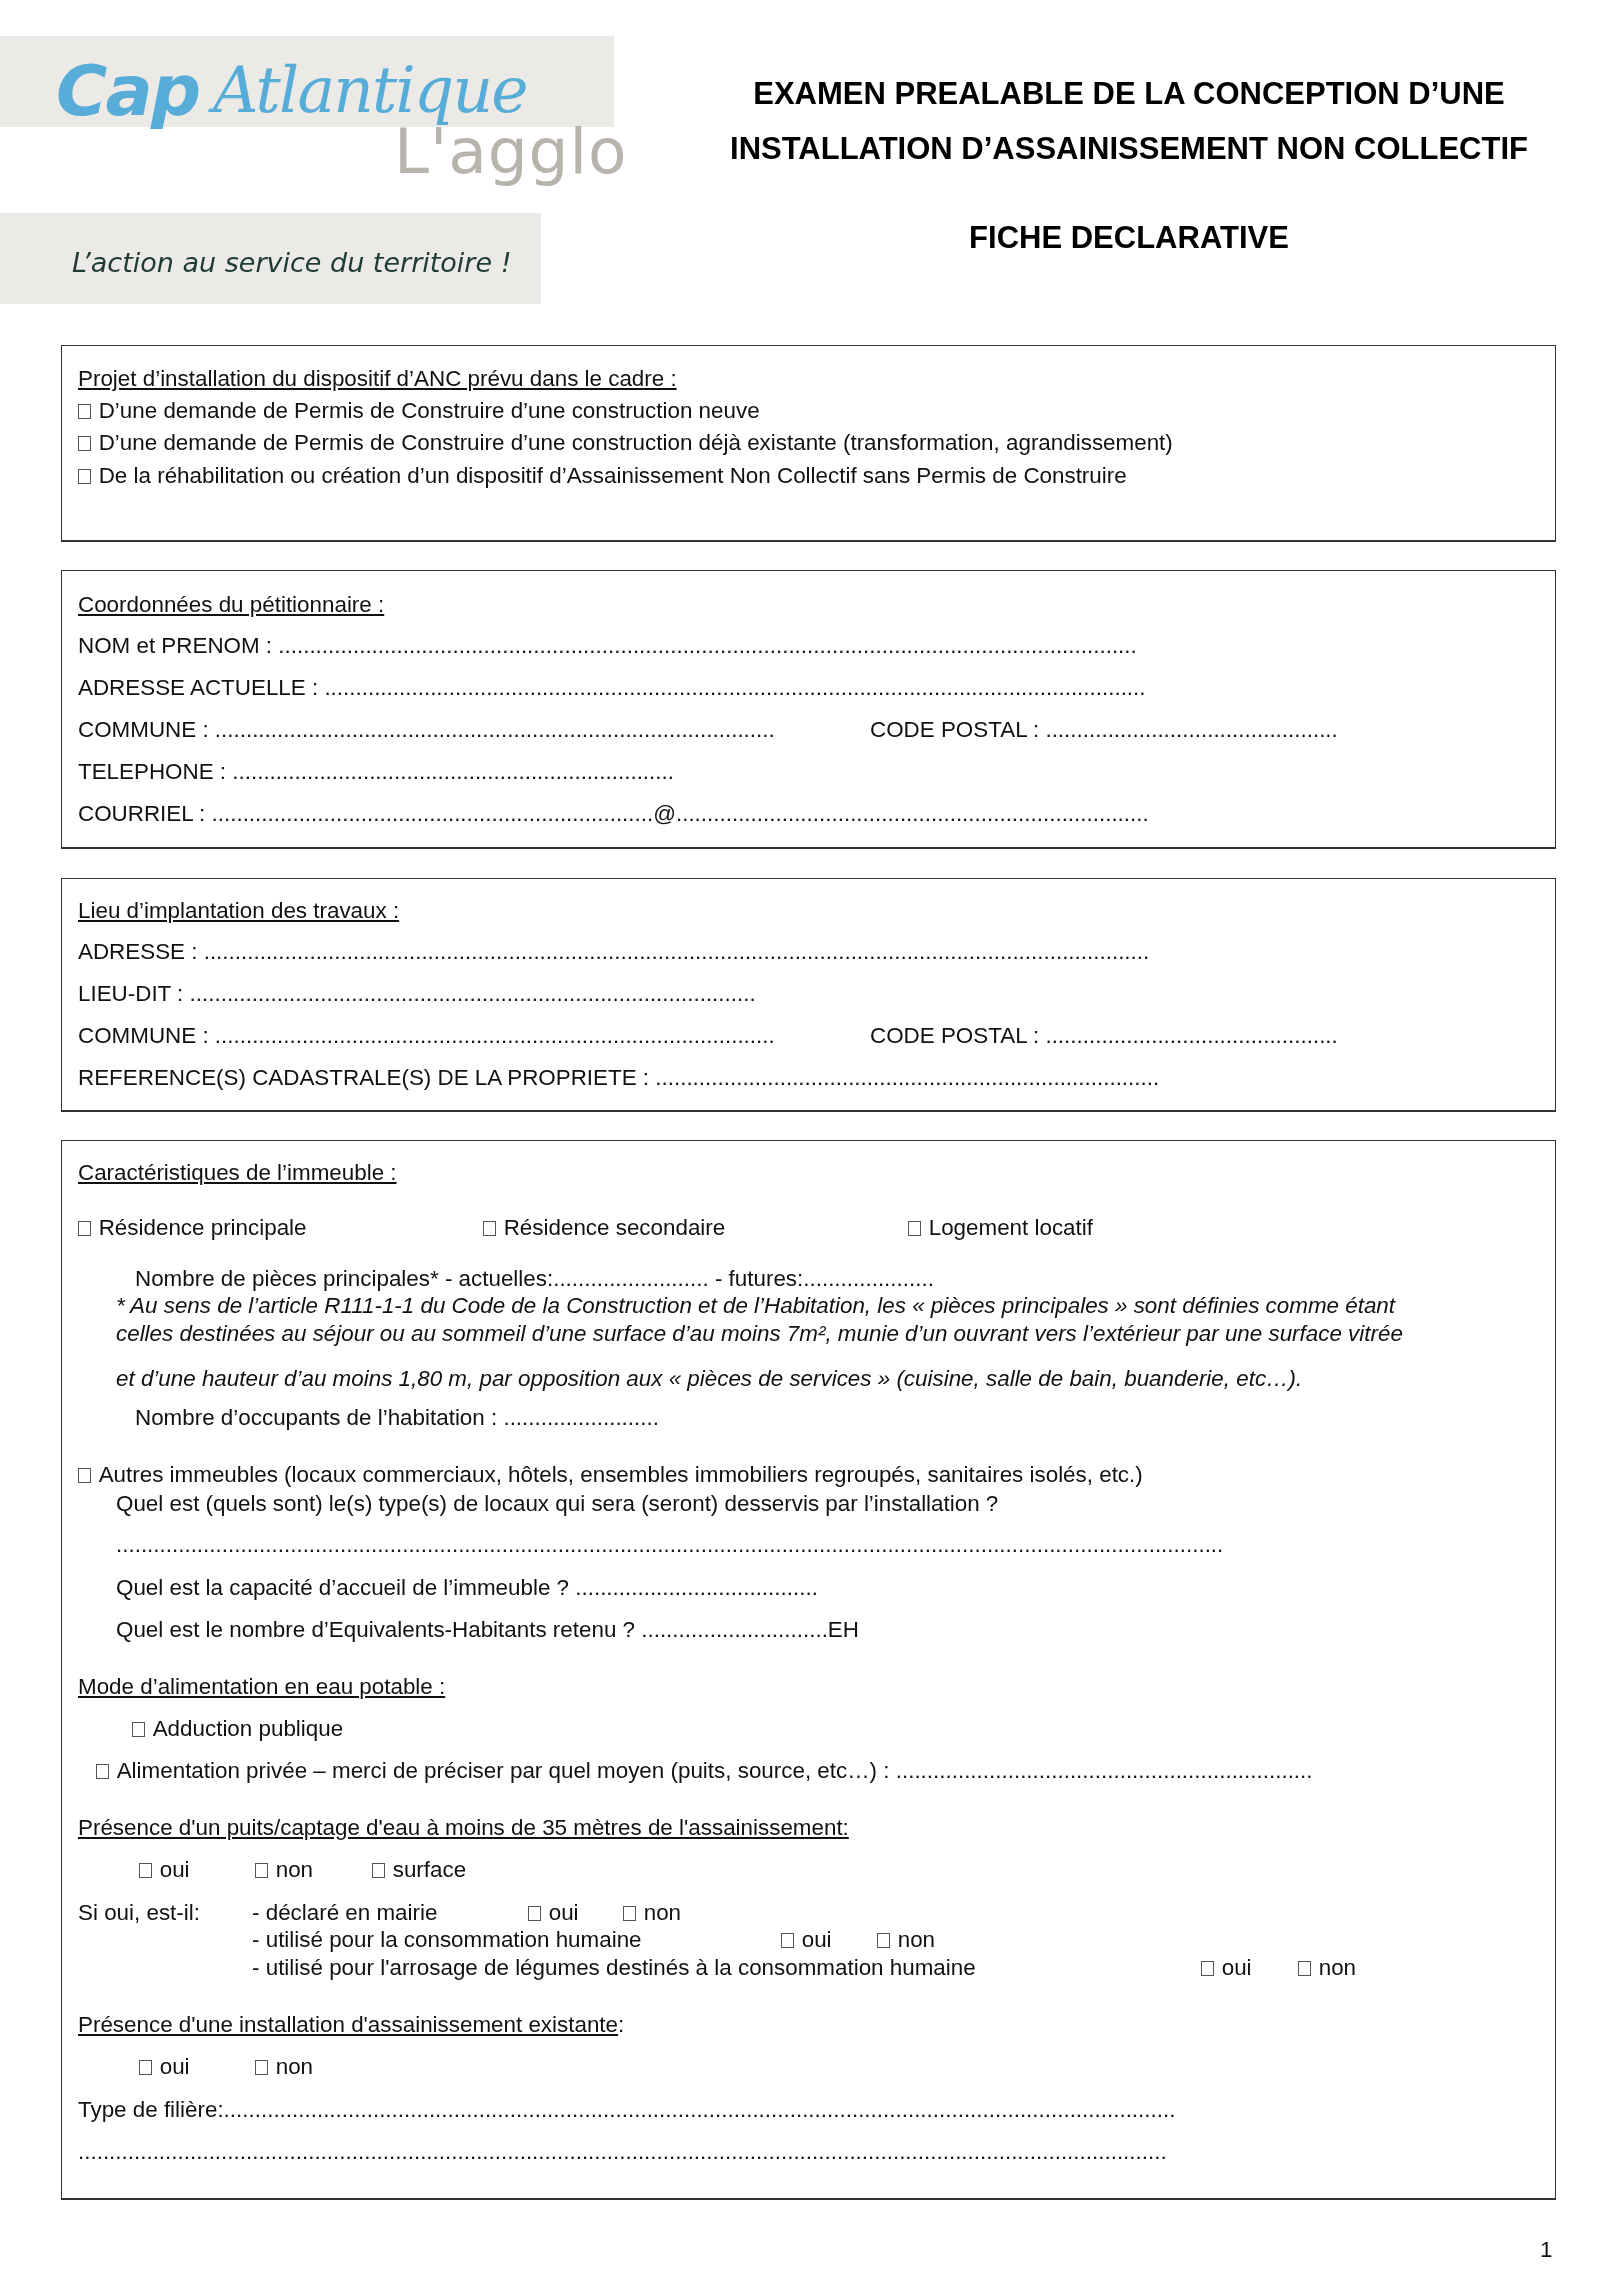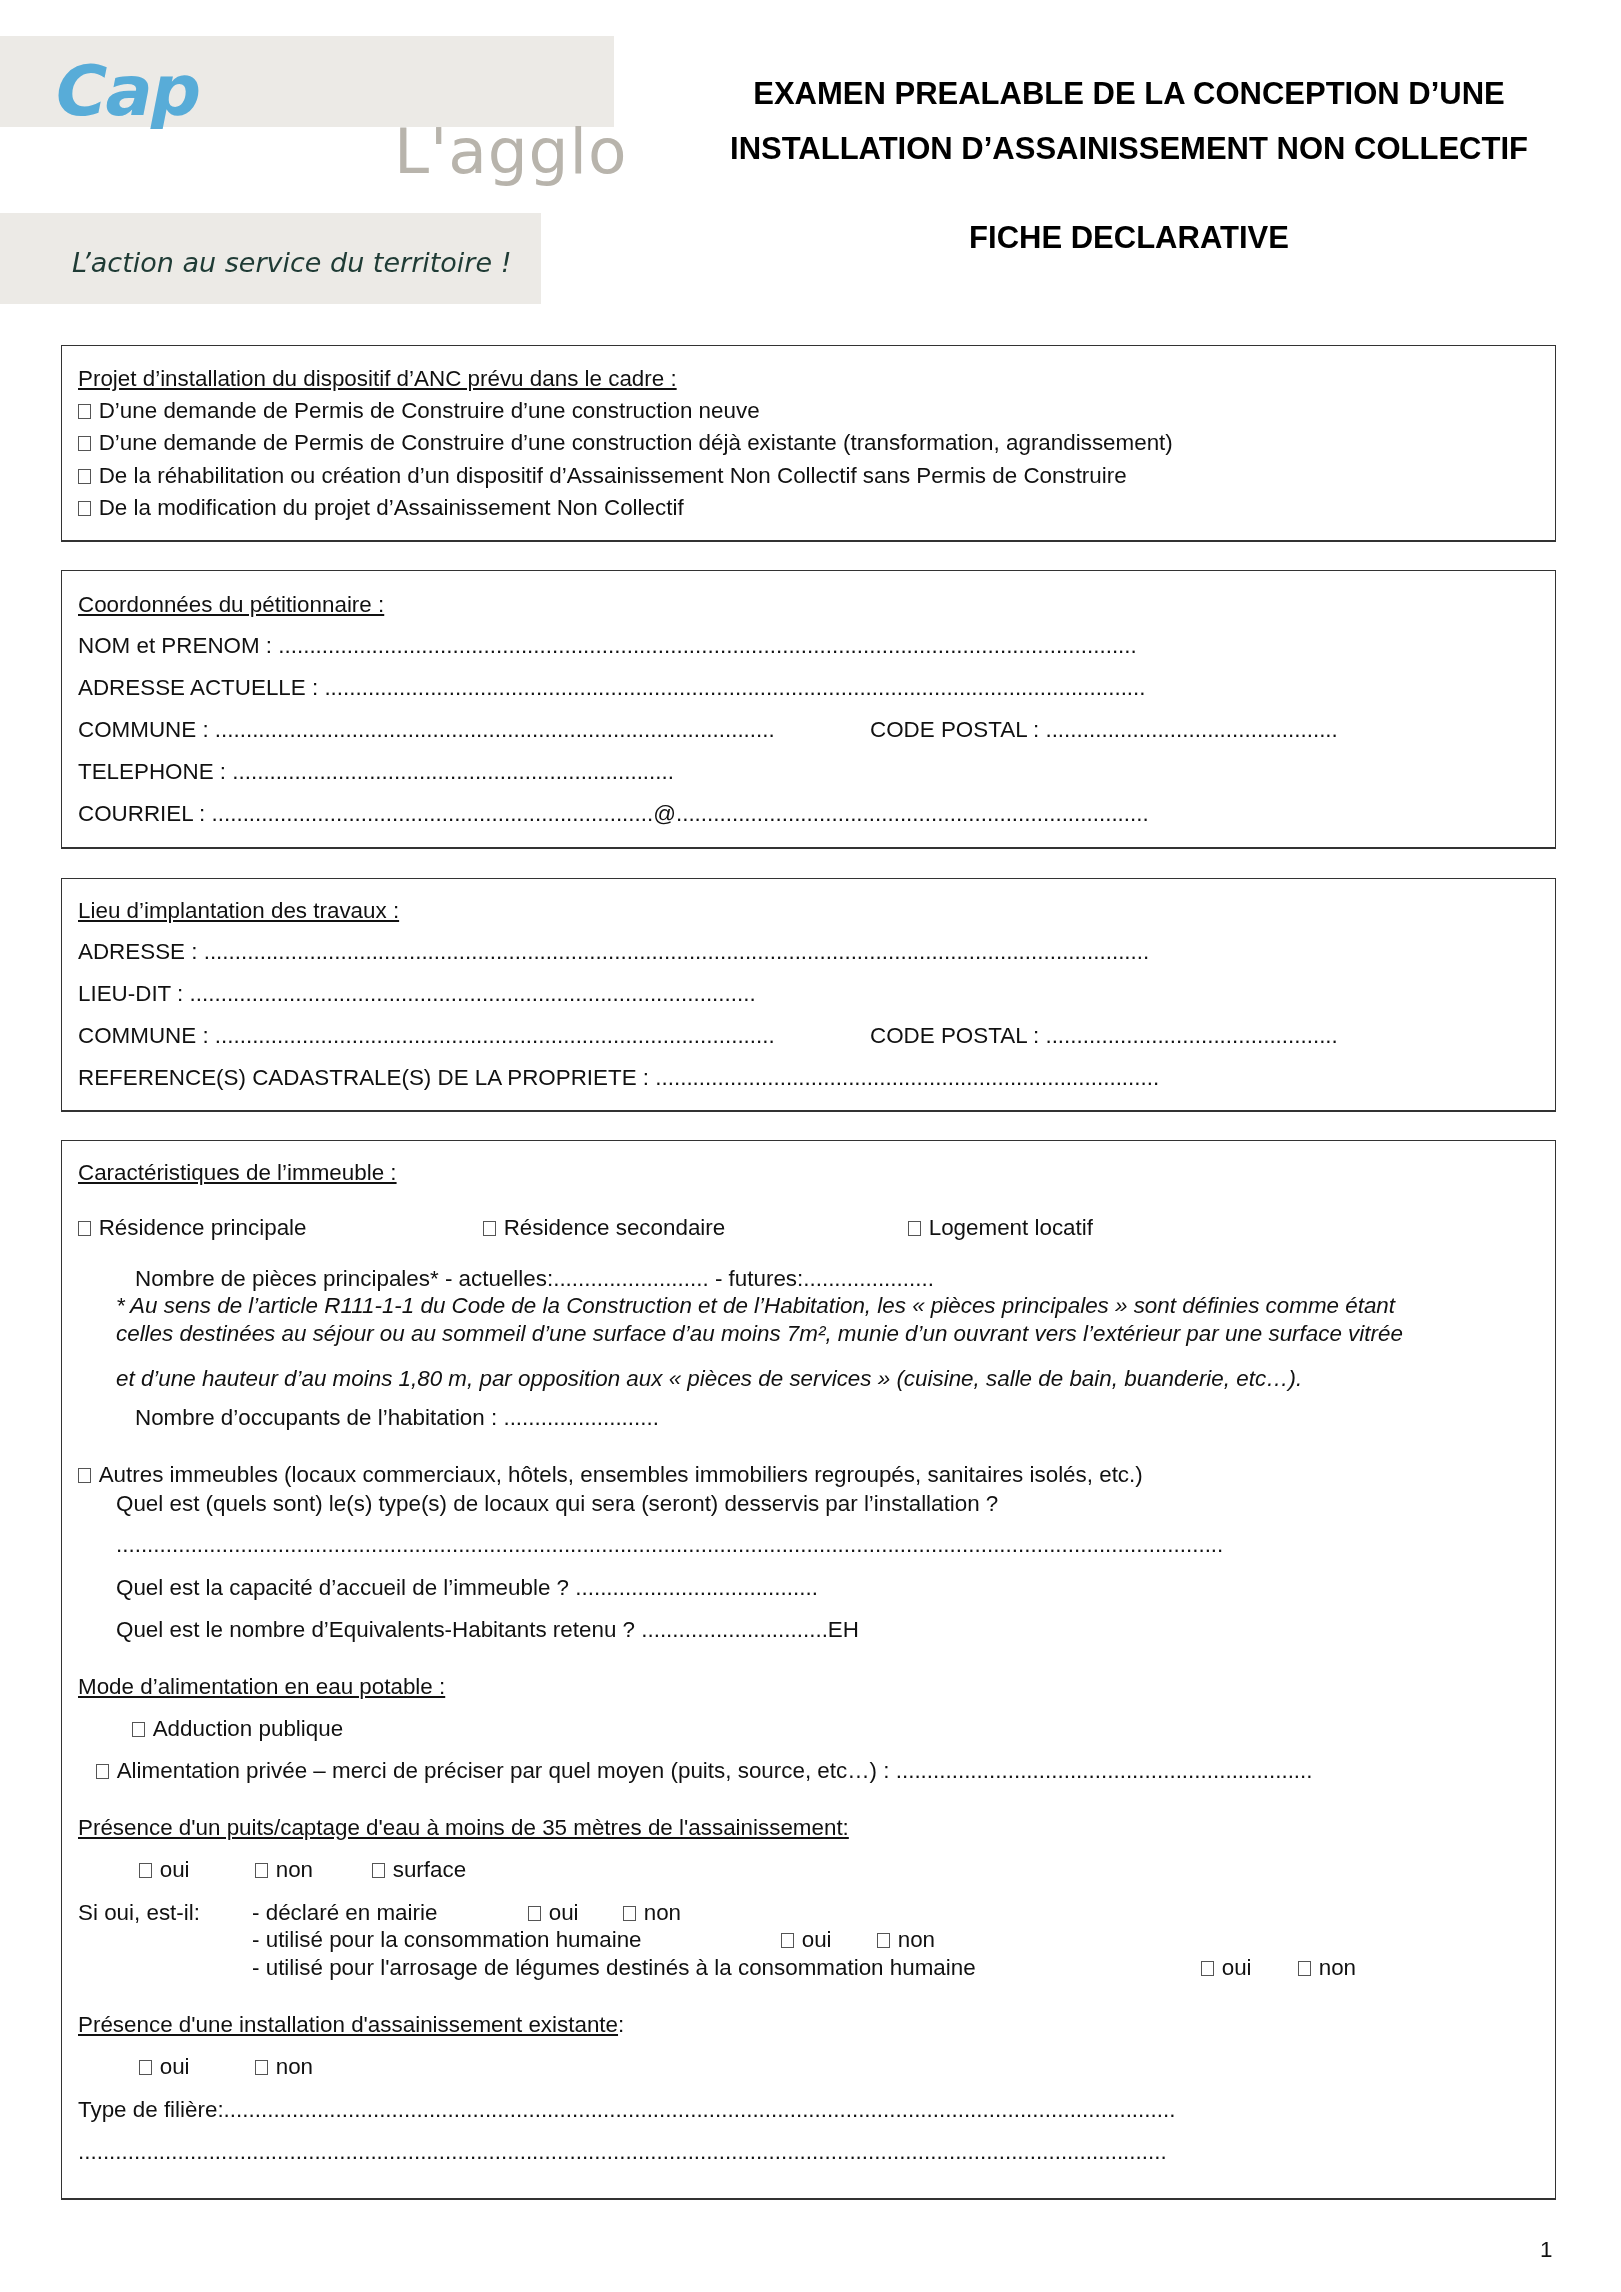--- a/index.html
+++ b/index.html
@@ -51,35 +51,35 @@
   }
   .opt { position: absolute; font-size: 22.4px; white-space: nowrap; line-height: 27px; }
   .page-num { position: absolute; left: 1540px; top: 2237px; font-size: 22.4px; }
 </style>
 </head>
 <body>
 
 <div class="logo-top">
   <div class="logo-band"></div>
   <span class="logo-cap">Cap</span>
+  <span class="logo-atl">Atlantique</span>
   <span class="logo-agglo">L'agglo</span>
 </div>
 <div class="slogan-band"></div>
 <span class="slogan">L’action au service du territoire !</span>
 
 <div class="title" style="top:76px;">EXAMEN PREALABLE DE LA CONCEPTION D’UNE</div>
 <div class="title" style="top:131px;">INSTALLATION D’ASSAINISSEMENT NON COLLECTIF</div>
 <div class="title" style="top:220px;">FICHE DECLARATIVE</div>
 
 <div class="box" style="top:345px; height:197px;">
   <div class="line u" style="top:19px;">Projet d’installation du dispositif d’ANC prévu dans le cadre :</div>
   <div class="line" style="top:51px;"><span class="cb"></span><span>D’une demande de Permis de Construire d’une construction neuve</span></div>
   <div class="line" style="top:83px;"><span class="cb"></span><span>D’une demande de Permis de Construire d’une construction déjà existante (transformation, agrandissement)</span></div>
   <div class="line" style="top:116px;"><span class="cb"></span><span>De la réhabilitation ou création d’un dispositif d’Assainissement Non Collectif sans Permis de Construire</span></div>
-  <div class="line" style="top:148px;"><span class="cb"></span><span>De la modification du projet d’Assainissement Non Collectif</span></div>
 </div>
 
 <div class="box" style="top:570px; height:279px;">
   <div class="line u" style="top:19.7px;">Coordonnées du pétitionnaire :</div>
   <div class="line" style="top:61px;">NOM et PRENOM : ..........................................................................................................................................</div>
   <div class="line" style="top:103px;">ADRESSE ACTUELLE : ....................................................................................................................................</div>
   <div class="line" style="top:145px;">COMMUNE :  ..........................................................................................</div>
   <div class="line" style="top:145px; left:808px;">CODE POSTAL : ...............................................</div>
   <div class="line" style="top:187px;">TELEPHONE : .......................................................................</div>
   <div class="line" style="top:229px;">COURRIEL : .......................................................................@............................................................................</div>

